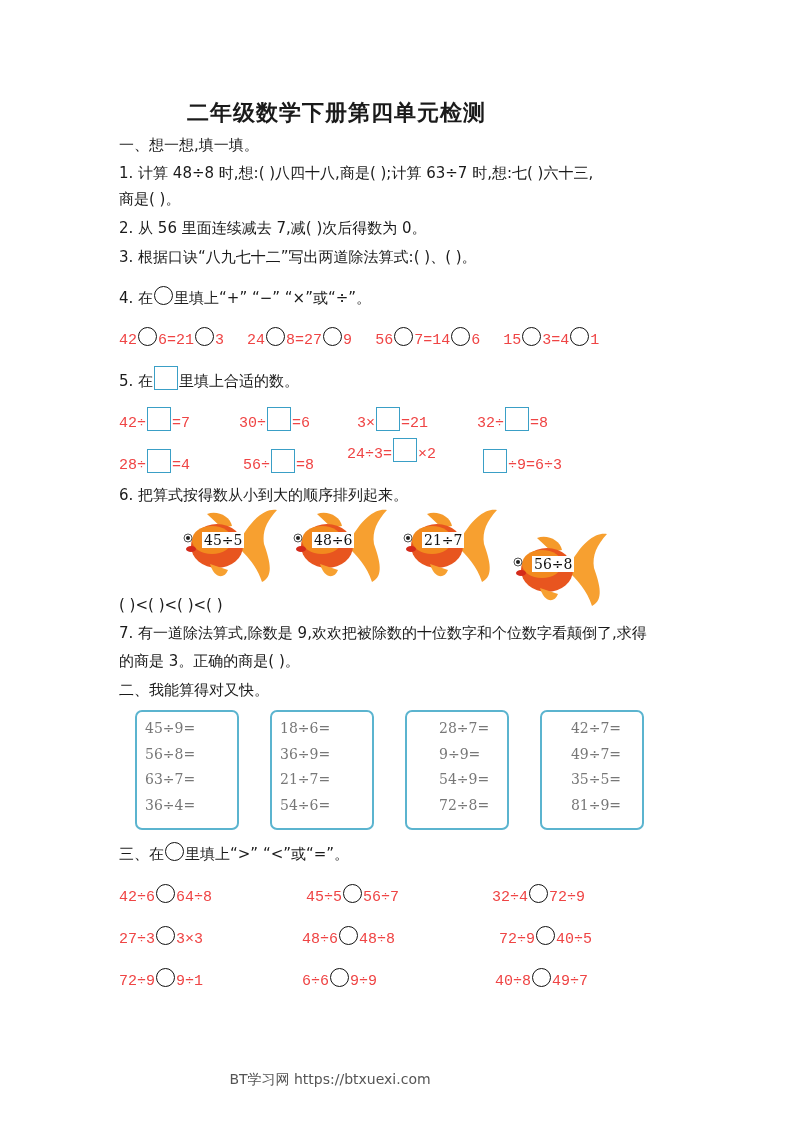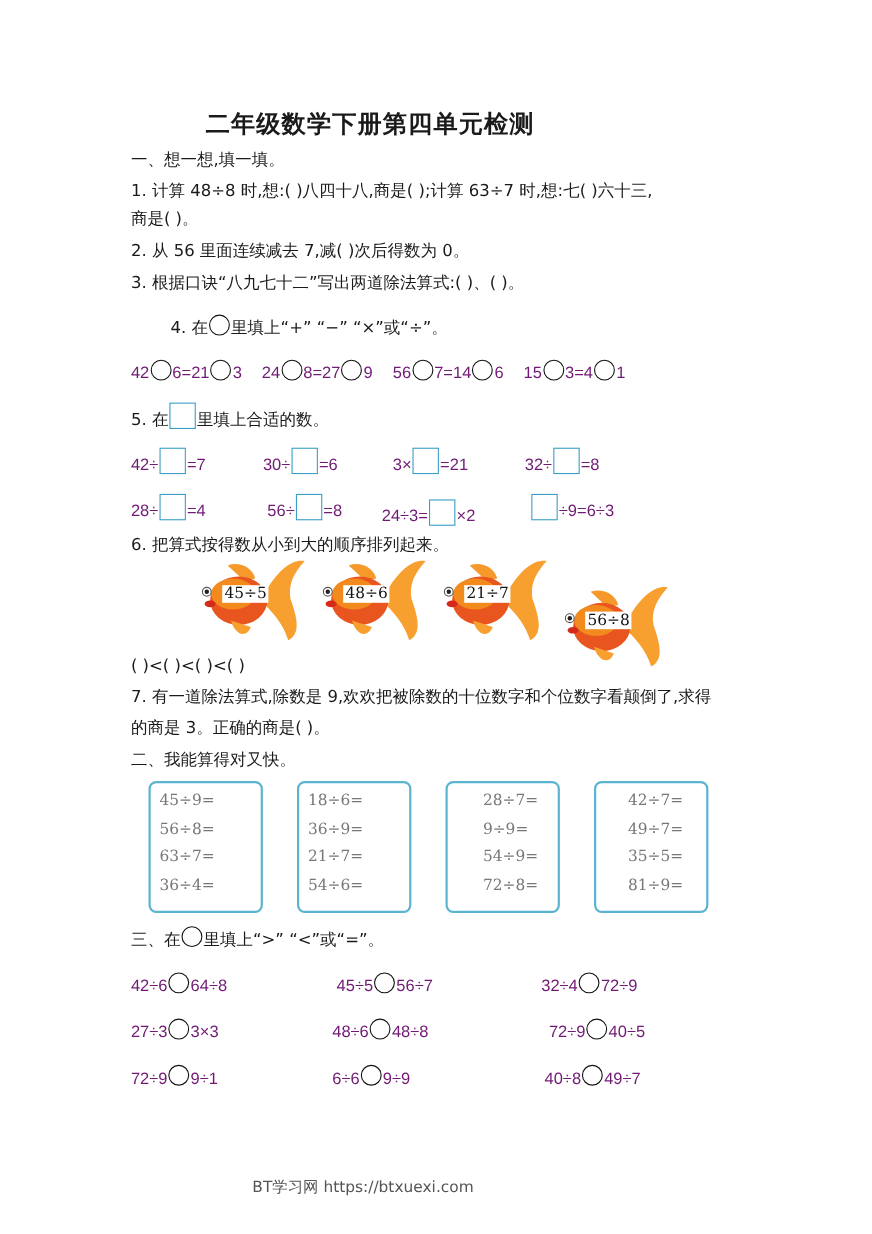--- a/index.html
+++ b/index.html
@@ -15,21 +15,21 @@
   .line { font-size: 15px; line-height: 20px; }
   .circle {
     display: inline-block; width: 16px; height: 16px; border: 1.6px solid #111;
     border-radius: 50%; vertical-align: -3px; margin: 0 1px; box-sizing: border-box;
   }
   .circle.big { width: 19px; height: 19px; vertical-align: -2px; }
   .box {
     display: inline-block; width: 24px; height: 24px; border: 1.5px solid #3a9fc6;
     vertical-align: -4px; box-sizing: border-box; margin: 0 1px;
   }
-  .expr { font-family: Liberation Sans, sans-serif; font-size: 15px; color: #701a75; }
+  .expr { font-family: Liberation Mono, monospace; font-size: 15px; color: #ef4444; }
   .fish { position: absolute; width: 100px; height: 80px; }
   .fish-label {
     position: absolute; left: 20px; top: 26px; background: #fff; padding: 0 2px;
     font-family: "DejaVu Serif", serif; font-size: 14px; color: #111;
   }
   .calc-card {
     position: absolute; width: 104px; height: 120px; border: 2px solid #5bb4cf;
     border-radius: 7px; box-sizing: border-box; padding: 5px 0 0 8px;
   }
   .calc-card div {
@@ -41,21 +41,21 @@
 <body>
 
 <div class="abs title">二年级数学下册第四单元检测</div>
 
 <div class="abs line" style="left:119px;top:135px;">一、想一想,填一填。</div>
 <div class="abs line" style="left:119px;top:163px;">1. 计算 48÷8 时,想:(      )八四十八,商是(      );计算 63÷7 时,想:七(      )六十三,</div>
 <div class="abs line" style="left:119px;top:189px;">商是(      )。</div>
 <div class="abs line" style="left:119px;top:218px;">2. 从 56 里面连续减去 7,减(      )次后得数为 0。</div>
 <div class="abs line" style="left:119px;top:247px;">3. 根据口诀“八九七十二”写出两道除法算式:(                )、(                )。</div>
 
-<div class="abs line" style="left:119px;top:286px;margin-left:36px;">
+<div class="abs line" style="left:119px;top:286px;">
   <span>4. 在</span><span class="circle big"></span><span>里填上“+”  “−”  “×”或“÷”。</span>
 </div>
 
 <div class="abs expr" style="left:119px;top:327px;">
   <span style="margin-right:14px;"><span>42</span><span class="circle big"></span><span>6=21</span><span class="circle big"></span><span>3</span></span>
   <span style="margin-right:14px;"><span>24</span><span class="circle big"></span><span>8=27</span><span class="circle big"></span><span>9</span></span>
   <span style="margin-right:14px;"><span>56</span><span class="circle big"></span><span>7=14</span><span class="circle big"></span><span>6</span></span>
   <span><span>15</span><span class="circle big"></span><span>3=4</span><span class="circle big"></span><span>1</span></span>
 </div>
 
@@ -63,21 +63,21 @@
   <span>5. 在</span><span class="box"></span><span>里填上合适的数。</span>
 </div>
 
 <div class="abs expr" style="left:119px;top:407px;"><span>42÷</span><span class="box"></span><span>=7</span></div>
 <div class="abs expr" style="left:239px;top:407px;"><span>30÷</span><span class="box"></span><span>=6</span></div>
 <div class="abs expr" style="left:357px;top:407px;"><span>3×</span><span class="box"></span><span>=21</span></div>
 <div class="abs expr" style="left:477px;top:407px;"><span>32÷</span><span class="box"></span><span>=8</span></div>
 
 <div class="abs expr" style="left:119px;top:449px;"><span>28÷</span><span class="box"></span><span>=4</span></div>
 <div class="abs expr" style="left:243px;top:449px;"><span>56÷</span><span class="box"></span><span>=8</span></div>
-<div class="abs expr" style="left:347px;top:454px;"><span>24÷3=</span><span class="box"></span><span>×2</span></div>
+<div class="abs expr" style="left:347px;top:438px;"><span>24÷3=</span><span class="box"></span><span>×2</span></div>
 <div class="abs expr" style="left:482px;top:449px;"><span></span><span class="box"></span><span>÷9=6÷3</span></div>
 
 <div class="abs line" style="left:119px;top:485px;">6. 把算式按得数从小到大的顺序排列起来。</div>
 
 <div class="fish" style="left:182px;top:506px;">
   <svg width="100" height="80" viewBox="0 0 100 80">
     <path d="M55 40 C70 10, 85 2, 95 4 C85 15, 80 25, 82 38 C88 55, 92 70, 80 76 C75 60, 65 50, 55 40 Z" fill="#f7a030"></path>
     <path d="M25 8 C35 4, 48 10, 50 20 L40 22 Z" fill="#f59a2a"></path>
     <ellipse cx="35" cy="40" rx="26" ry="22" fill="#e8551f"></ellipse>
     <ellipse cx="30" cy="34" rx="20" ry="14" fill="#f28a1e"></ellipse>

